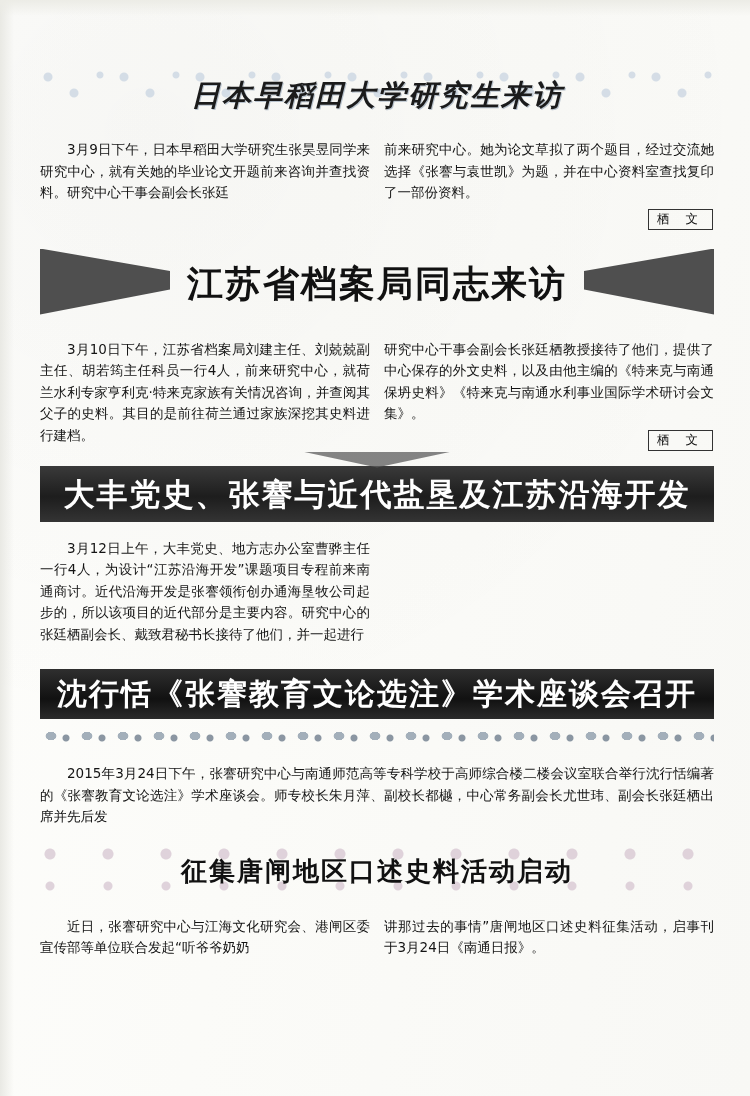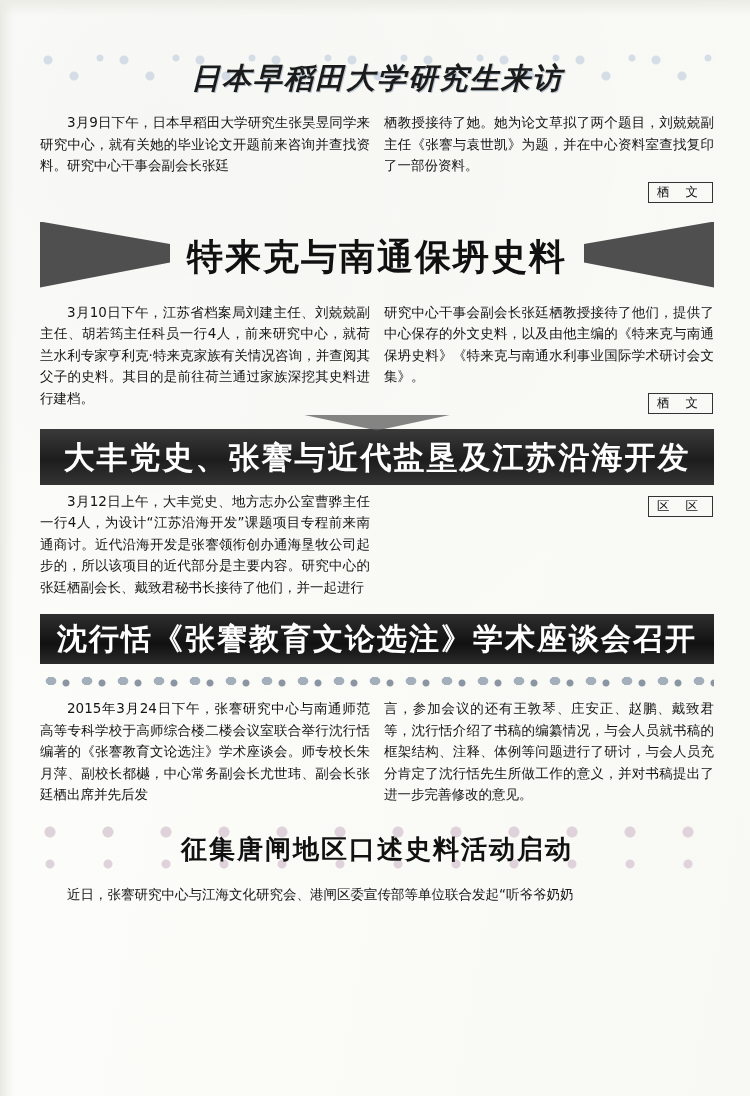--- a/index.html
+++ b/index.html
@@ -30,21 +30,21 @@
   }
   .paper-edge-top {
     position: absolute;
     left: 0; right: 0; top: 0; height: 16px;
     background: linear-gradient(180deg, #ececE6 0%, rgba(255,255,255,0) 100%);
   }
   .content {
     position: absolute;
     left: 40px;
     right: 36px;
-    top: 50px;
+    top: 67px;
   }
 
   
   .banner {
     position: relative;
     margin: 0 0 6px 0;
     height: 46px;
   }
   .banner .deco {
     position: absolute;
@@ -112,21 +112,21 @@
     left: 50%; top: -14px; transform: translateX(-50%);
     width: 150px; height: 16px;
     background: #5c5c5c;
     clip-path: polygon(0 0, 100% 0, 50% 100%);
     opacity: .75;
   }
 
   
   .banner-d {
     height: 50px;
-    margin-top: 14px;
+    margin-top: 22px;
     background: linear-gradient(180deg,#2f2f2f 0%, #111 60%, #2b2b2b 100%);
   }
   .banner-d .banner-title {
     font-size: 30px;
     line-height: 50px;
     color: #fff;
   }
   .leafrow {
     height: 22px;
     margin-bottom: 4px;
@@ -151,21 +151,21 @@
   .banner-e .banner-title {
     font-size: 26px;
     line-height: 58px;
     color: #111;
   }
 
   
   .cols {
     display: flex;
     gap: 14px;
-    margin-top: 6px;
+    margin-top: 16px;
   }
   .col {
     flex: 1 1 0;
     min-width: 0;
   }
   .para {
     font-family: "DejaVu Sans", sans-serif;
     font-size: 13.5px;
     line-height: 21.5px;
     color: #141414;
@@ -201,31 +201,31 @@
     <section>
       <div class="banner banner-a">
         <div class="deco"></div>
         <div class="banner-title">日本早稻田大学研究生来访</div>
       </div>
       <div class="cols">
         <div class="col">
           <p class="para">3月9日下午，日本早稻田大学研究生张昊昱同学来研究中心，就有关她的毕业论文开题前来咨询并查找资料。研究中心干事会副会长张廷</p>
         </div>
         <div class="col">
-          <p class="para noindent">栖教授接待了她。她为论文草拟了两个题目，刘兢兢副主任《张謇与袁世凯》为题，并在中心资料室查找复印了一部份资料。</p>
+          <p class="para noindent">前来研究中心。她为论文草拟了两个题目，经过交流她选择《张謇与袁世凯》为题，并在中心资料室查找复印了一部份资料。</p>
           <div class="sig"><span>栖 文</span></div>
         </div>
       </div>
     </section>
 
     <section>
       <div class="banner banner-b">
         <div class="wedge-l"></div>
         <div class="wedge-r"></div>
-        <div class="banner-title">特来克与南通保坍史料</div>
+        <div class="banner-title">江苏省档案局同志来访</div>
       </div>
       <div class="cols">
         <div class="col">
           <p class="para">3月10日下午，江苏省档案局刘建主任、刘兢兢副主任、胡若筠主任科员一行4人，前来研究中心，就荷兰水利专家亨利克·特来克家族有关情况咨询，并查阅其父子的史料。其目的是前往荷兰通过家族深挖其史料进行建档。</p>
         </div>
         <div class="col">
           <p class="para noindent">研究中心干事会副会长张廷栖教授接待了他们，提供了中心保存的外文史料，以及由他主编的《特来克与南通保坍史料》《特来克与南通水利事业国际学术研讨会文集》。</p>
           <div class="sig"><span>栖 文</span></div>
         </div>
       </div>
@@ -233,46 +233,45 @@
 
     <section>
       <div class="banner banner-c">
         <div class="banner-title">大丰党史、张謇与近代盐垦及江苏沿海开发</div>
       </div>
       <div class="cols">
         <div class="col">
           <p class="para">3月12日上午，大丰党史、地方志办公室曹骅主任一行4人，为设计“江苏沿海开发”课题项目专程前来南通商讨。近代沿海开发是张謇领衔创办通海垦牧公司起步的，所以该项目的近代部分是主要内容。研究中心的张廷栖副会长、戴致君秘书长接待了他们，并一起进行</p>
         </div>
         <div class="col">
-          <div class="sig"><span>区 区</span></div>
         </div>
       </div>
     </section>
 
     <section>
       <div class="banner banner-d">
         <div class="banner-title">沈行恬《张謇教育文论选注》学术座谈会召开</div>
       </div>
       <div class="leafrow"></div>
       <div class="cols">
         <div class="col">
           <p class="para">2015年3月24日下午，张謇研究中心与南通师范高等专科学校于高师综合楼二楼会议室联合举行沈行恬编著的《张謇教育文论选注》学术座谈会。师专校长朱月萍、副校长都樾，中心常务副会长尤世玮、副会长张廷栖出席并先后发</p>
-        </div>
-        <div class="col">
-          <p class="para noindent">言，参加会议的还有王敦琴、庄安正、赵鹏、戴致君等，沈行恬介绍了书稿的编纂情况，与会人员就书稿的框架结构、注释、体例等问题进行了研讨，与会人员充分肯定了沈行恬先生所做工作的意义，并对书稿提出了进一步完善修改的意见。</p>
         </div>
       </div>
     </section>
 
     <section>
       <div class="banner banner-e">
         <div class="deco"></div>
         <div class="banner-title">征集唐闸地区口述史料活动启动</div>
       </div>
       <div class="cols">
         <div class="col">
           <p class="para">近日，张謇研究中心与江海文化研究会、港闸区委宣传部等单位联合发起“听爷爷奶奶</p>
         </div>
+        <div class="col">
+          <p class="para noindent">讲那过去的事情”唐闸地区口述史料征集活动，启事刊于3月24日《南通日报》。</p>
+        </div>
       </div>
     </section>
 
   </div>
 </div>
 
 </body></html>

